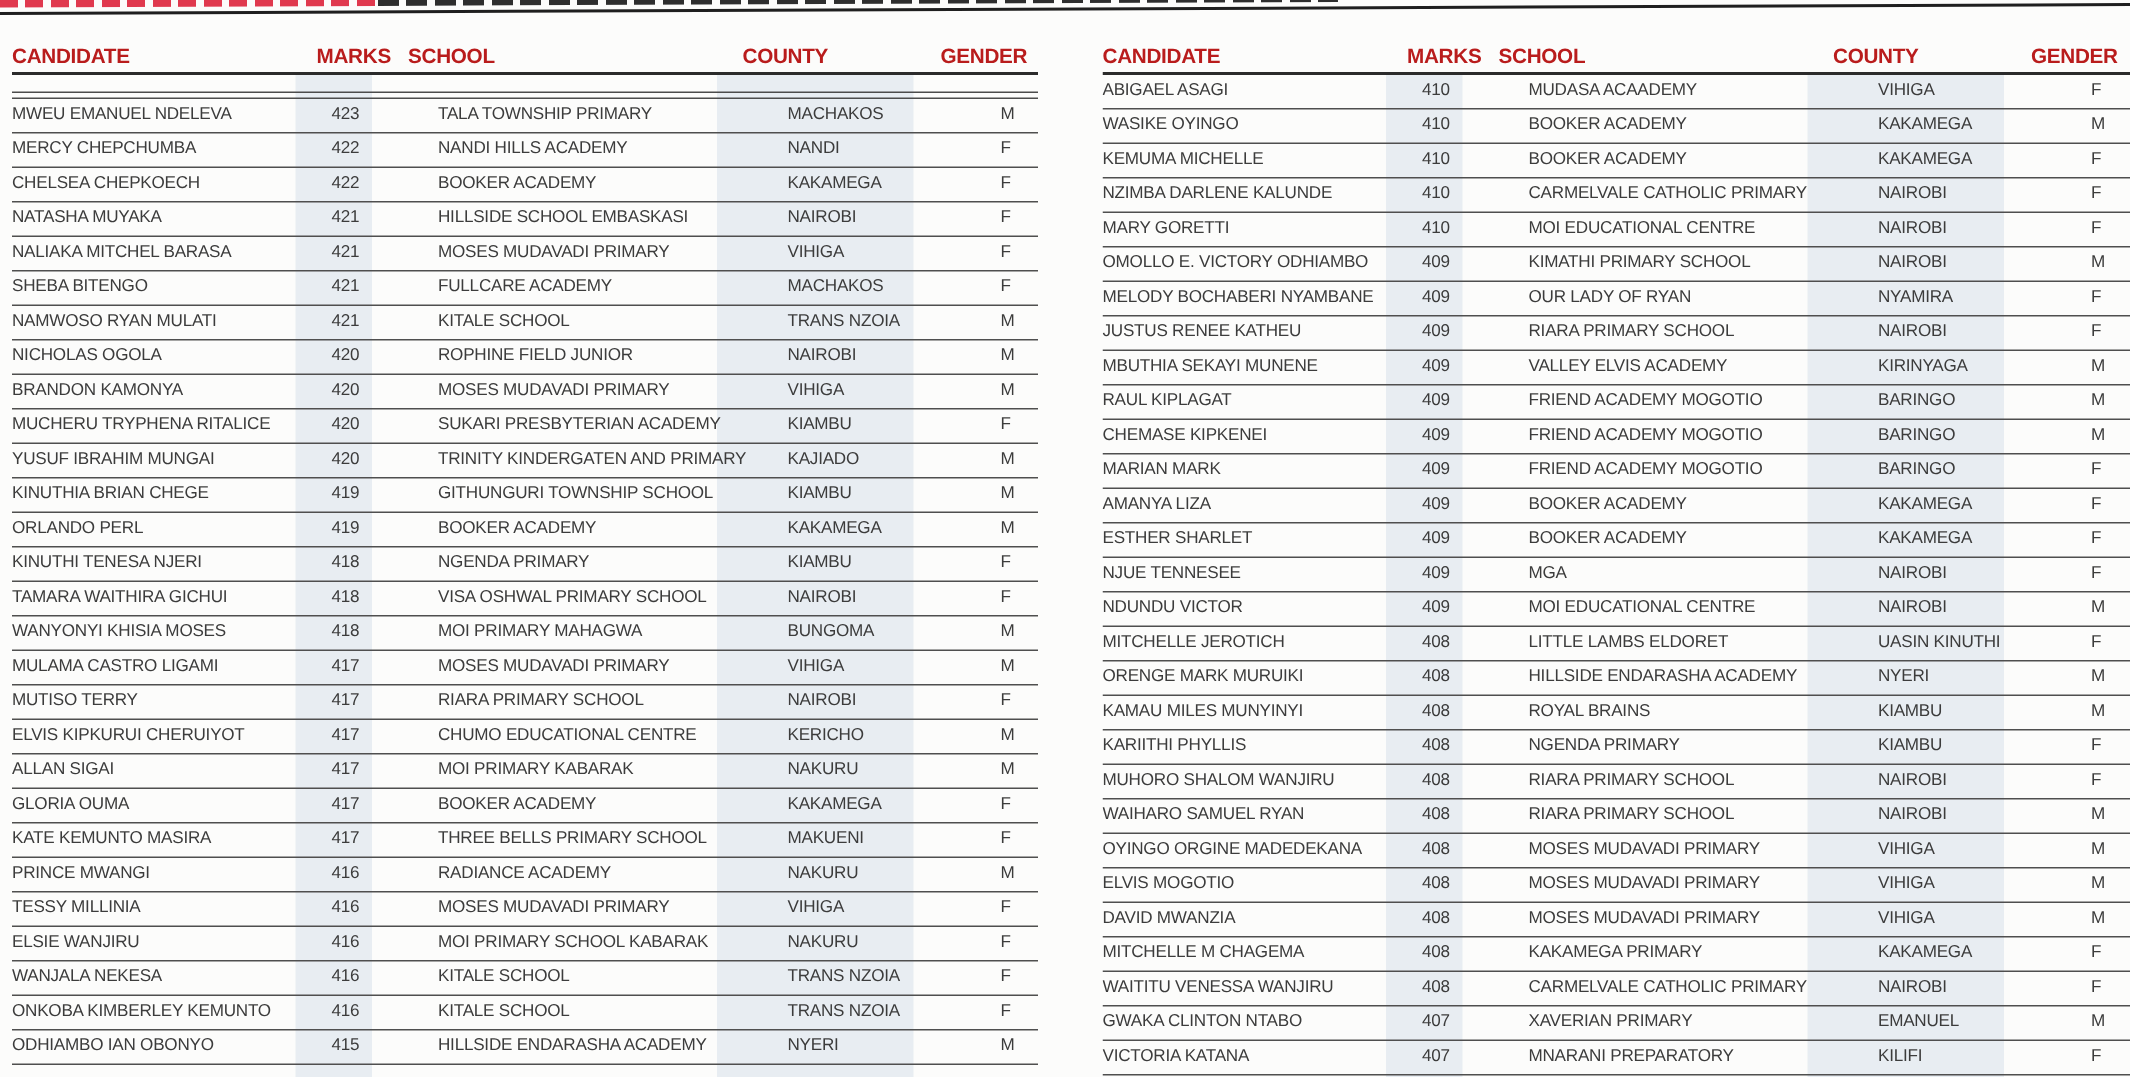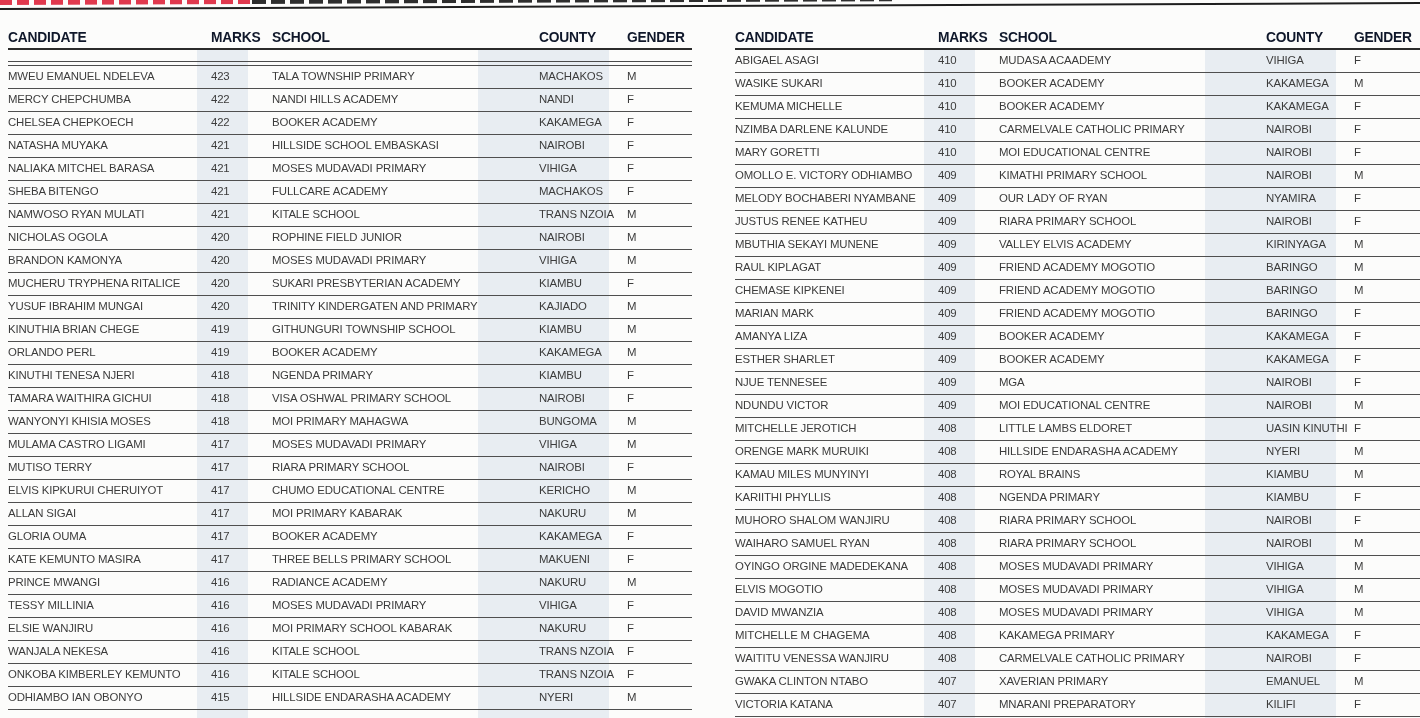--- a/index.html
+++ b/index.html
@@ -21,31 +21,31 @@
   
   .table-panel{position:absolute;top:10px;height:708px;overflow:hidden;}
   .panel-left{left:8px;width:684px;}
   .panel-right{left:735px;width:685px;}
   .band{position:absolute;top:40px;bottom:0;background:var(--band);z-index:0;}
   .band-marks{left:189px;width:51px;}
   .band-county{left:470px;width:131px;}
   .grid-row{display:grid;grid-template-columns:196px 61px 228px 130px 1fr;}
   .thead{position:relative;z-index:1;height:38px;align-items:end;
     border-bottom:2.5px solid #2b2b2b;}
-  .hcell{font-size:13.8px;font-weight:bold;letter-spacing:-0.2px;color:#0f172a;
+  .hcell{font-size:13.8px;font-weight:bold;letter-spacing:-0.2px;color:#b91c1c;
     padding-bottom:3px;white-space:nowrap;}
   .tbody{position:relative;z-index:1;}
   .spacer-a{height:11px;border-bottom:1.6px solid #4c4c4c;}
   .spacer-b{height:2.8px;border-bottom:1.6px solid #4c4c4c;}
-  .row{height:23px;border-bottom:1.5px solid #4f4f4f;align-items:center;box-sizing:border-box;}
+  .row{height:23px;border-bottom:1.5px solid #4f4f4f;align-items:center;box-sizing:border-box;gap:10px;}
   .cell{font-size:11.4px;letter-spacing:-0.15px;color:#3c3c3c;white-space:nowrap;
     overflow:visible;line-height:1;}
   .c1,.hcell.c1{padding-left:7px;}
   .c2,.hcell.c2{padding-left:7px;}
-  .c3,.hcell.c3{padding-left:2px;margin-left:44px;}
+  .c3,.hcell.c3{padding-left:2px;}
   .c4,.hcell.c4{padding-left:4px;}
 </style>
 </head>
 <body style="--band: #e8edf2; --red: #e0394e; --ink: #2e2e2e;">
 
 <div class="strip">
   <div class="strip-rot">
     <div class="dash red"></div>
     <div class="dash dark"></div>
     <div class="strip-rule" style="background: rgb(31, 31, 31);"></div>
@@ -276,21 +276,21 @@
     </div>
   <div class="tbody">
       <div class="row grid-row">
         <span class="cell c0">ABIGAEL ASAGI</span>
         <span class="cell c1">410</span>
         <span class="cell c2">MUDASA ACAADEMY</span>
         <span class="cell c3">VIHIGA</span>
         <span class="cell c4">F</span>
       </div>
       <div class="row grid-row">
-        <span class="cell c0">WASIKE SUKARI</span>
+        <span class="cell c0">WASIKE OYINGO</span>
         <span class="cell c1">410</span>
         <span class="cell c2">BOOKER ACADEMY</span>
         <span class="cell c3">KAKAMEGA</span>
         <span class="cell c4">M</span>
       </div>
       <div class="row grid-row">
         <span class="cell c0">KEMUMA MICHELLE</span>
         <span class="cell c1">410</span>
         <span class="cell c2">BOOKER ACADEMY</span>
         <span class="cell c3">KAKAMEGA</span>

